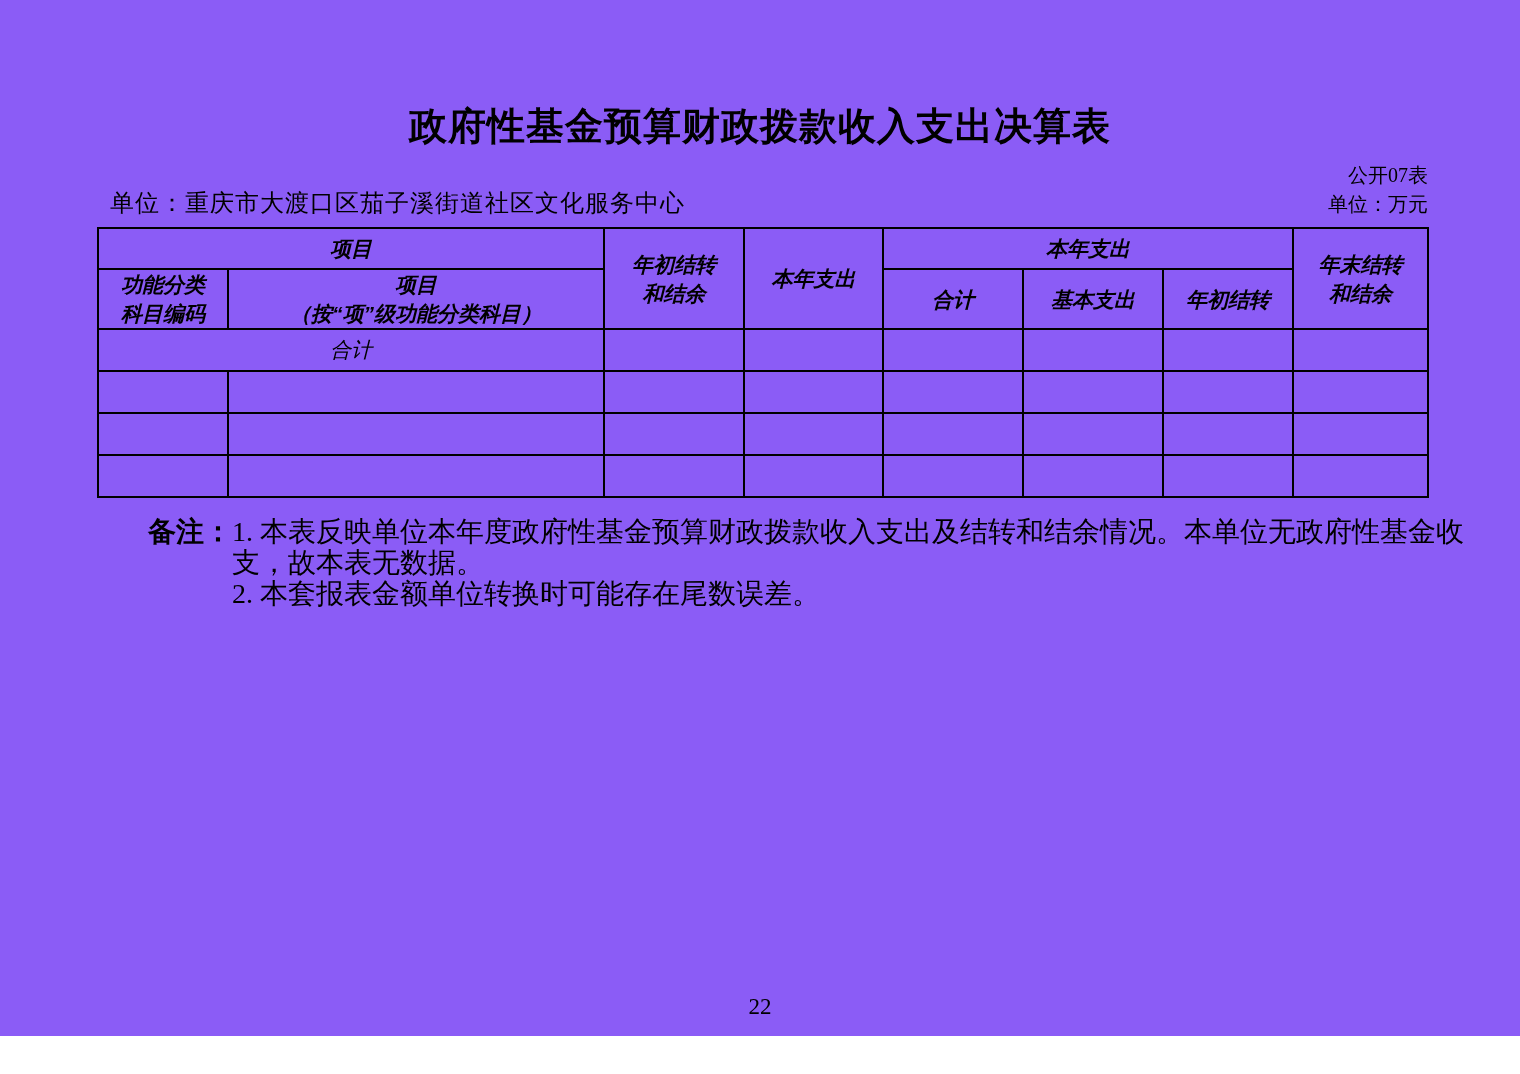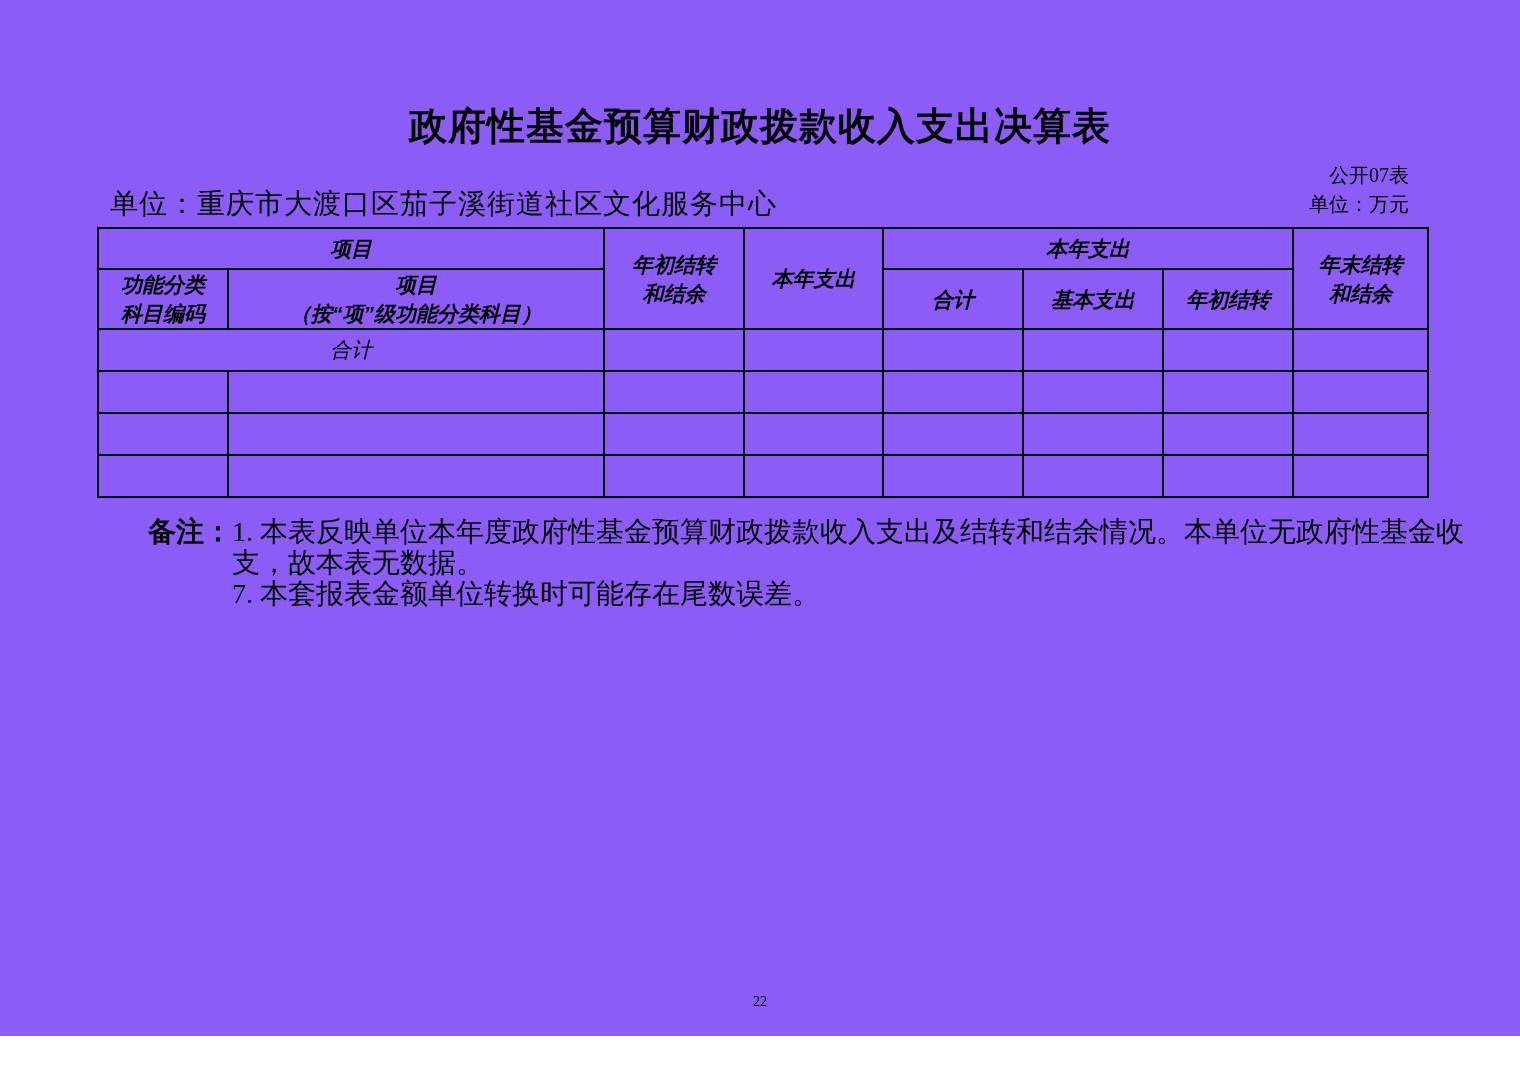--- a/index.html
+++ b/index.html
@@ -25,30 +25,30 @@
     text-align: center;
     font-family: "Liberation Sans", "DejaVu Sans", sans-serif;
     font-weight: bold;
     font-size: 38px;
     line-height: 52px;
     letter-spacing: 1px;
   }
   .meta-right {
     position: absolute;
     top: 161px;
-    right: 111px;
+    right: 92px;
     text-align: right;
     font-size: 20px;
     line-height: 29px;
   }
   .unit-line {
     position: absolute;
     top: 191px;
     left: 110px;
-    font-size: 28px;
+    font-size: 24px;
     line-height: 25px;
     letter-spacing: 1px;
   }
   table.fiscal {
     position: absolute;
     top: 227px;
     left: 97px;
     width: 1330px;
     border-collapse: collapse;
     table-layout: fixed;
@@ -88,21 +88,21 @@
     white-space: nowrap;
     font-weight: bold;
   }
   .notes-body { max-width: 1260px; }
   .page-number {
     position: absolute;
     top: 994px;
     left: 0;
     width: 100%;
     text-align: center;
-    font-size: 14px;
+    font-size: 23px;
   }
 </style>
 </head>
 <body>
 
 <div class="page">
 
   <h1 class="title">政府性基金预算财政拨款收入支出决算表</h1>
 
   <div class="meta-right">
@@ -183,19 +183,19 @@
         <td></td>
         <td></td>
       </tr>
     </tbody>
   </table>
 
   <div class="notes">
     <span class="notes-label">备注：</span>
     <div class="notes-body">
       <div>1. 本表反映单位本年度政府性基金预算财政拨款收入支出及结转和结余情况。本单位无政府性基金收支，故本表无数据。</div>
-      <div>7. 本套报表金额单位转换时可能存在尾数误差。</div>
+      <div>2. 本套报表金额单位转换时可能存在尾数误差。</div>
     </div>
   </div>
 
   <div class="page-number">22</div>
 
 </div>
 
 </body></html>

